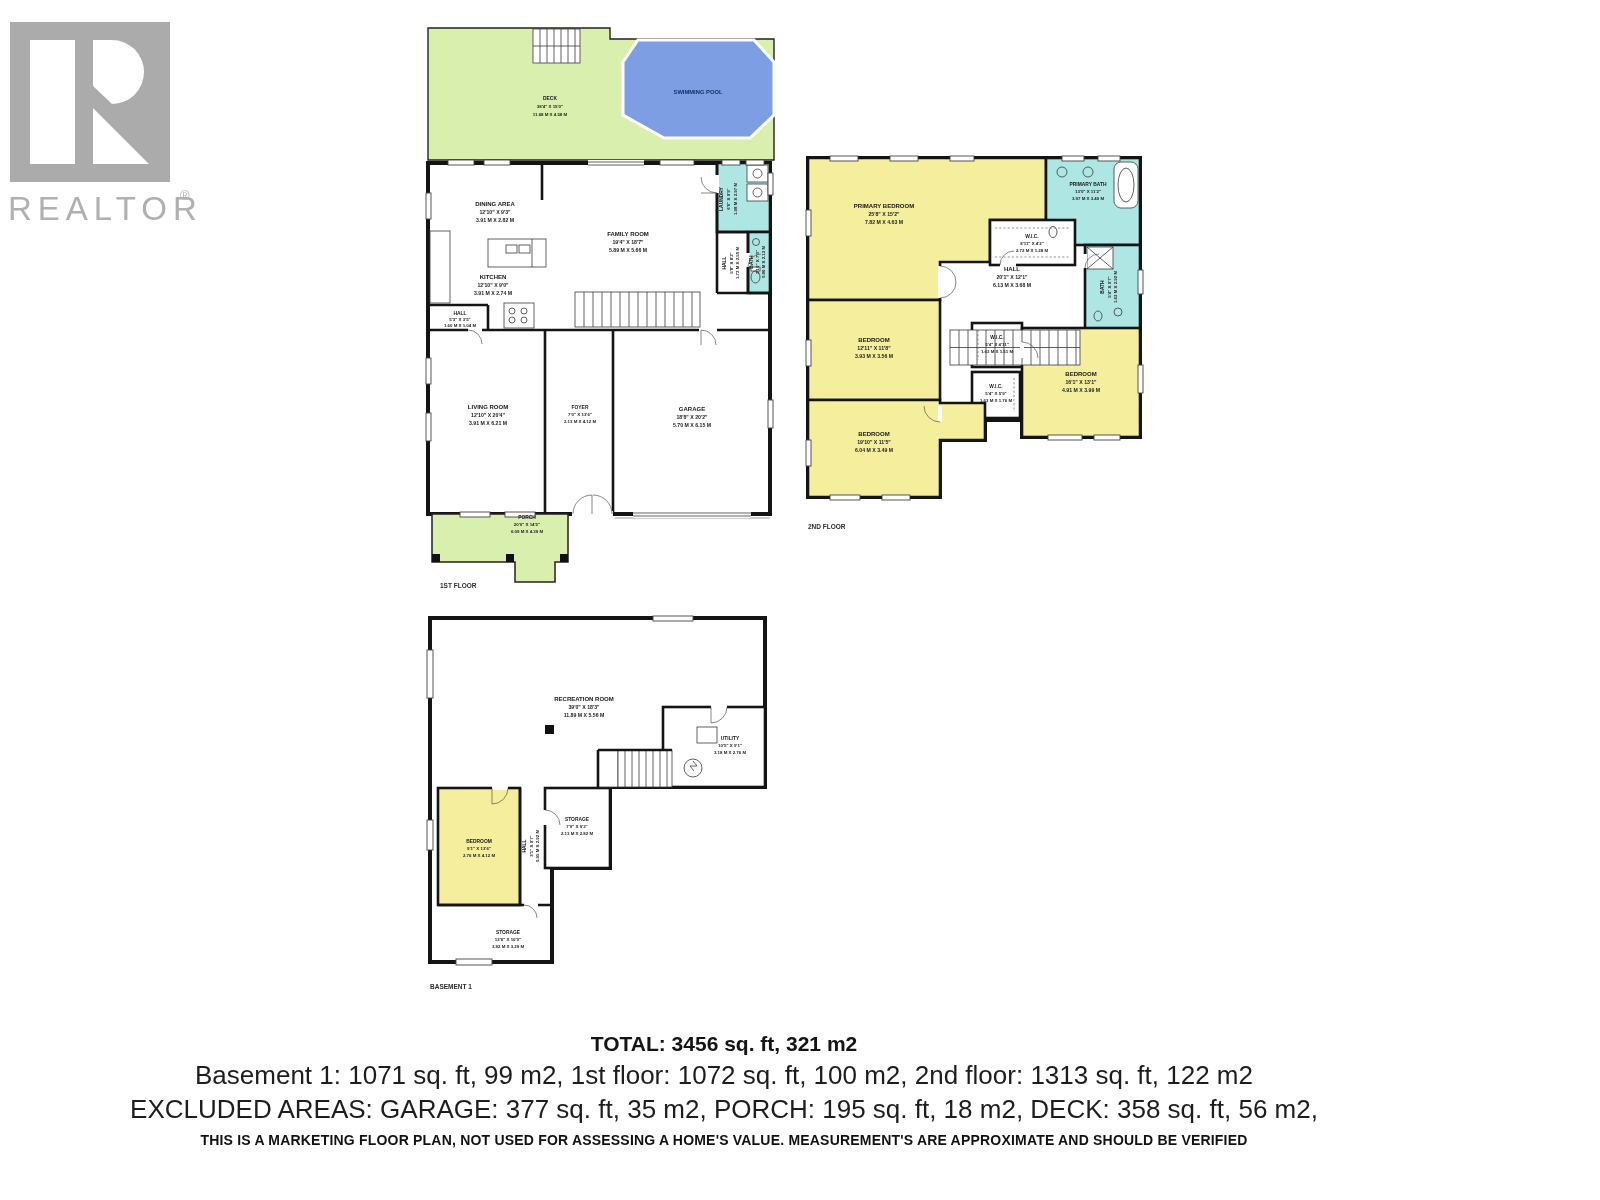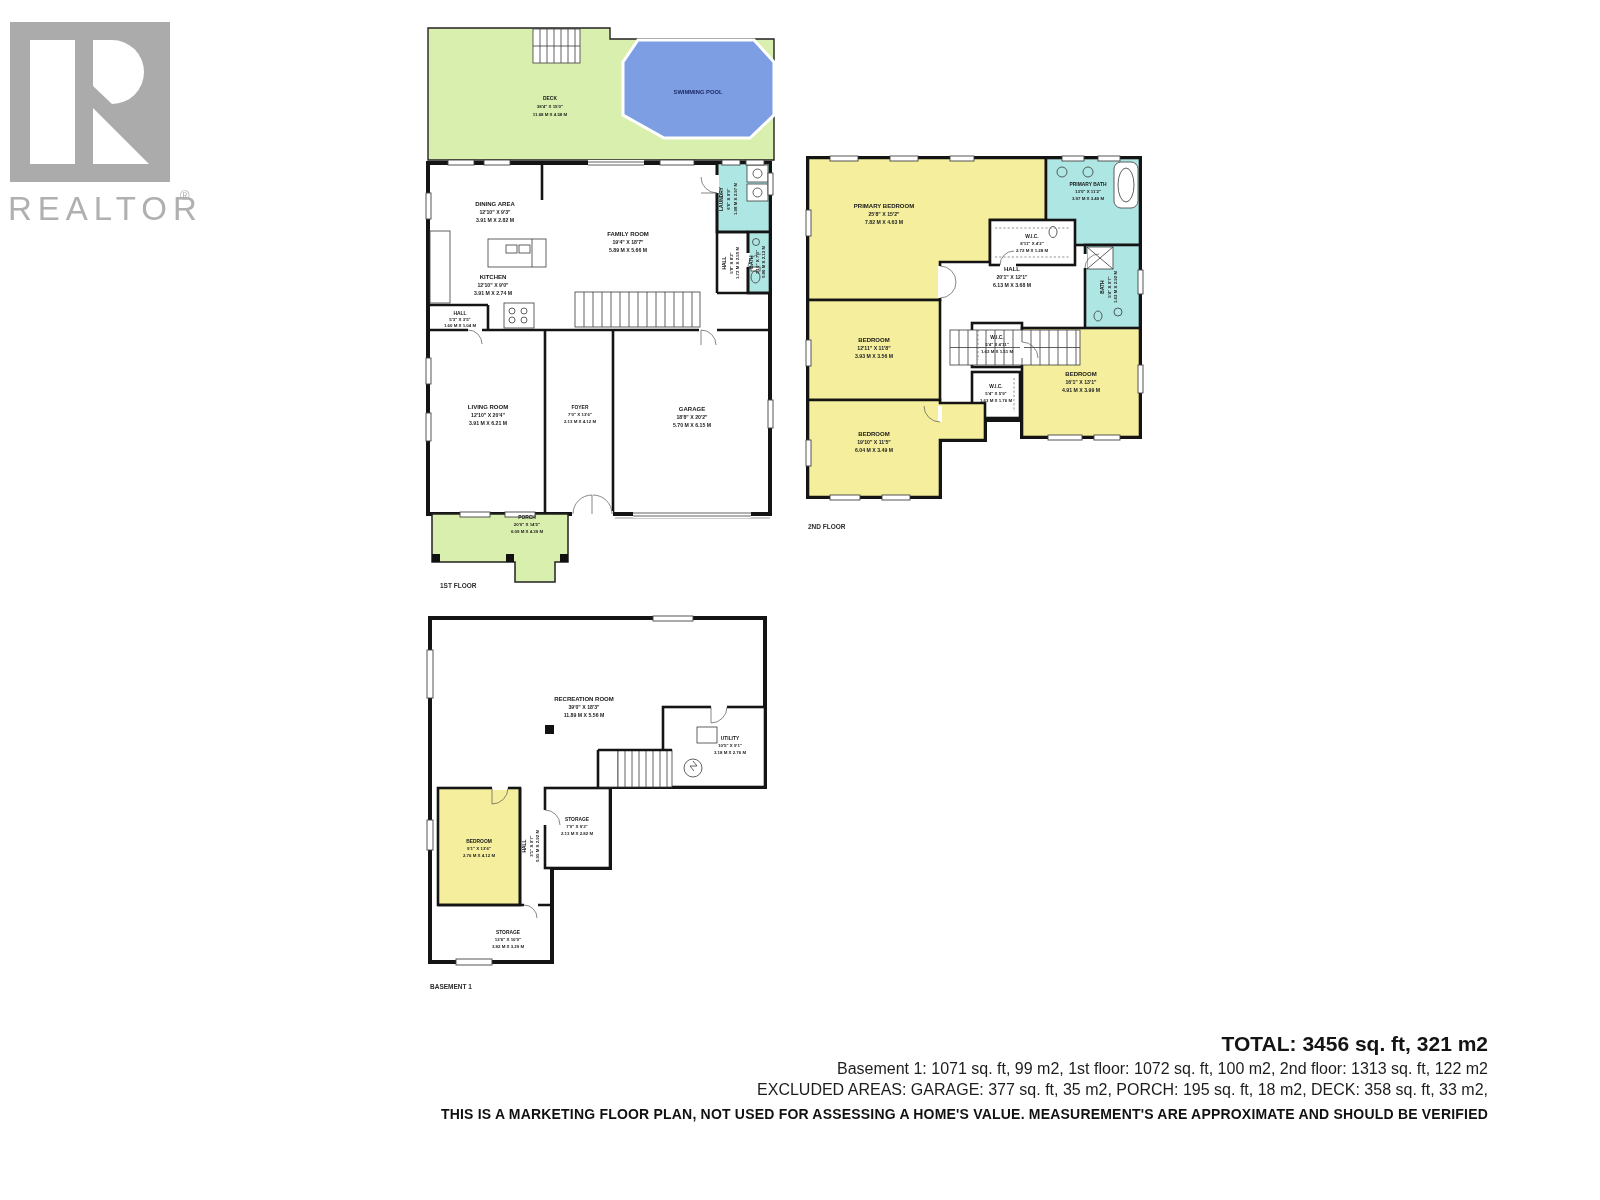--- a/index.html
+++ b/index.html
@@ -19,23 +19,23 @@
   .dash{stroke:#666666;stroke-width:0.7;stroke-dasharray:2.2 2;fill:none;}
   .rn{font-weight:700;font-size:6px;fill:#161616;text-anchor:middle;}
   .rd{font-weight:700;font-size:5.2px;fill:#222222;text-anchor:middle;}
   .sm .rn{font-size:4.9px;} .sm .rd{font-size:4.4px;}
   .pool-t{font-weight:700;font-size:5.8px;fill:#1c2b66;text-anchor:middle;}
   .flabel{font-weight:700;font-size:6.5px;fill:#2c2c2c;}
   
   .logo-word{font-size:33px;letter-spacing:6px;fill:#b0b0b0;font-weight:400;}
   .logo-reg{font-size:13px;fill:#b0b0b0;}
   
-  #summary{left:0;top:1032px;width:1448px;text-align:right;color:#141414;margin-left:40px;}
+  #summary{left:0;top:1032px;width:1448px;text-align:center;color:#141414;}
   .total{font-size:21px;font-weight:700;margin-bottom:3px;}
-  .sline{font-size:16px;line-height:1.3;color:#1d1d1d;}
+  .sline{font-size:26px;line-height:1.3;color:#1d1d1d;}
   .brokerage{display:inline-block;font-size:26px;color:#d6d6d6;background:#f2f2f2;
              padding:1px 16px;letter-spacing:2px;margin-top:-4px;white-space:pre;}
   .disclaimer{font-size:14px;font-weight:700;color:#111111;margin-top:5px;letter-spacing:0.2px;}
 </style>
 </head>
 <body>
 
 <div class="abs" style="left:8px;top:20px;">
   <svg width="200" height="215" viewBox="0 0 200 215">
     <g>
@@ -389,15 +389,15 @@
     <text class="rn" x="88" y="324">STORAGE</text>
     <text class="rd" x="88" y="331">12'6" X 10'9"</text>
     <text class="rd" x="88" y="338">3.82 M X 3.29 M</text>
   </g>
   <text class="flabel" x="10" y="379">BASEMENT 1</text>
 </svg>
 
 <div id="summary" class="abs">
   <div class="total">TOTAL: 3456 sq. ft, 321 m2</div>
   <div class="sline">Basement 1: 1071 sq. ft, 99 m2, 1st floor: 1072 sq. ft, 100 m2, 2nd floor: 1313 sq. ft, 122 m2</div>
-  <div class="sline">EXCLUDED AREAS: GARAGE: 377 sq. ft, 35 m2, PORCH: 195 sq. ft, 18 m2, DECK: 358 sq. ft, 33 m2,</div>
+  <div class="sline">EXCLUDED AREAS: GARAGE: 377 sq. ft, 35 m2, PORCH: 195 sq. ft, 18 m2, DECK: 358 sq. ft, 56 m2,</div>
   <div class="disclaimer">THIS IS A MARKETING FLOOR PLAN, NOT USED FOR ASSESSING A HOME'S VALUE. MEASUREMENT'S ARE APPROXIMATE AND SHOULD BE VERIFIED</div>
 </div>
 
 </body></html>

